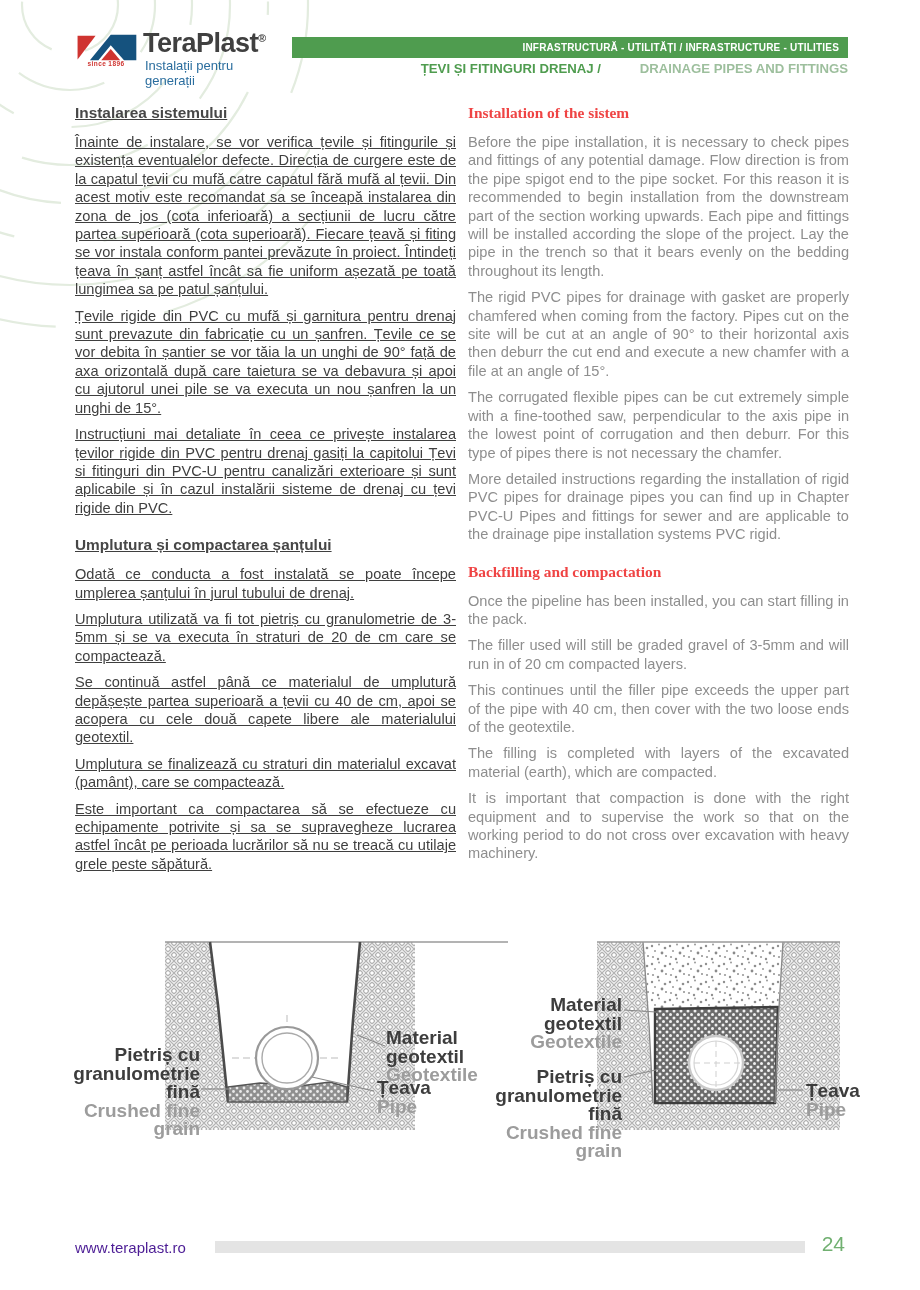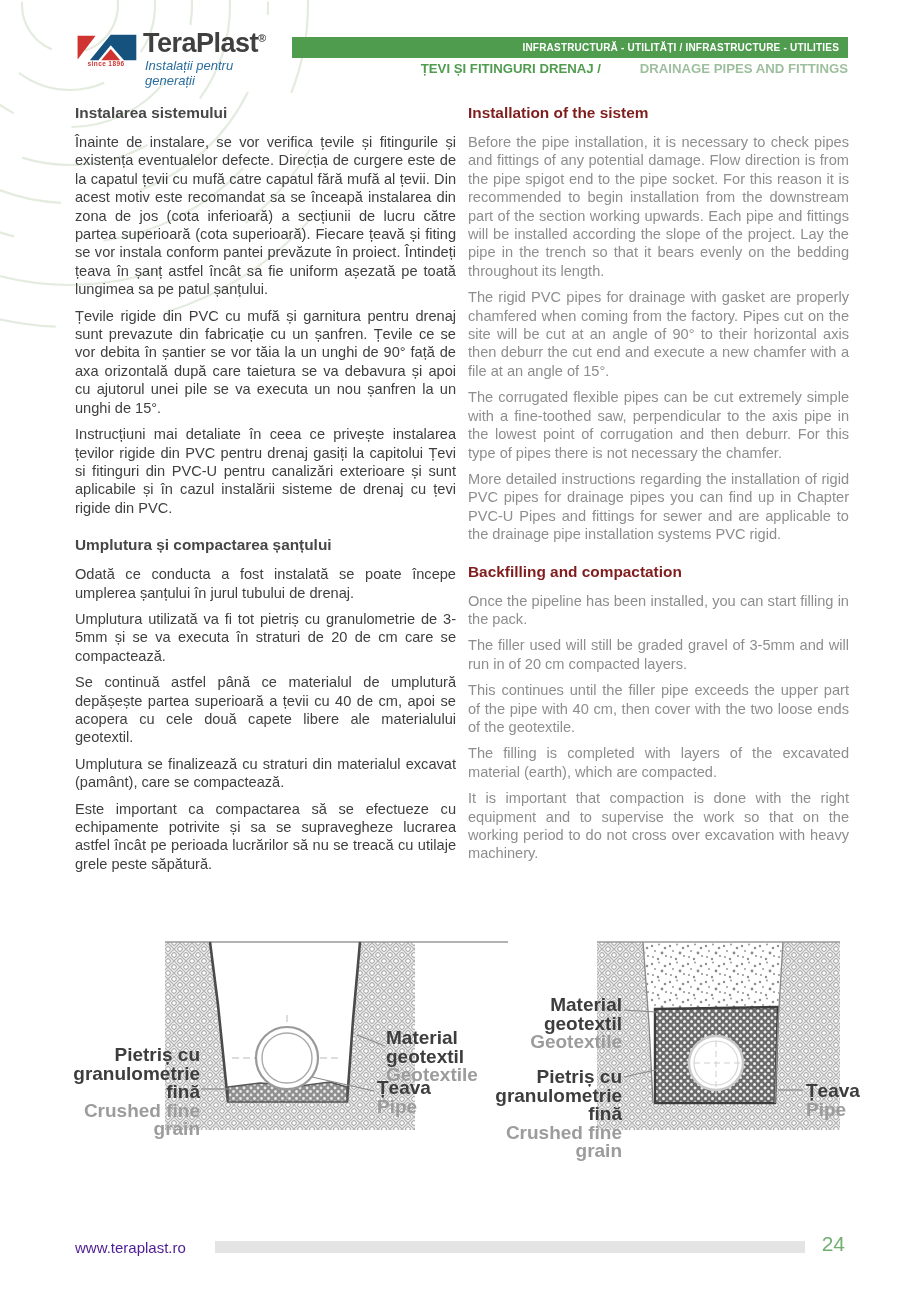--- a/index.html
+++ b/index.html
@@ -9,40 +9,40 @@
   
   .arcs{position:absolute;left:0;top:0;pointer-events:none;}
 
   
   .logo{position:absolute;left:75px;top:30px;width:170px;height:56px;}
   .logo-mark{position:absolute;left:0;top:1px;width:62px;height:36px;}
   .logo-since{position:absolute;left:0;top:30px;width:62px;text-align:center;
               font-size:6.5px;font-weight:bold;color:#cf3430;letter-spacing:.4px;}
   .brand{position:absolute;left:68px;top:-2px;font-size:27px;font-weight:bold;color:#404040;letter-spacing:-.5px;}
   .brand sup{font-size:11px;}
-  .tagline{position:absolute;left:70px;top:28px;font-size:13px;color:#2a6d9e;font-style:italic;}
+  .tagline{position:absolute;left:70px;top:28px;font-size:13px;color:#2a6d9e;}
 
   
   .banner{position:absolute;left:292px;top:37px;width:556px;height:21px;background:#4f9c4f;
           color:#ffffff;font-weight:bold;font-size:10px;line-height:21px;text-align:right;
           padding-right:9px;box-sizing:border-box;letter-spacing:.2px;}
   .subtitle{position:absolute;top:61px;right:72px;font-size:13.2px;font-weight:bold;white-space:nowrap;}
   .subtitle .ro-part{color:#4f9c4f;}
   .subtitle .en-part{color:#9dbf9d;margin-left:35px;}
 
   
   .col{position:absolute;top:103px;width:381px;}
-  .col-ro{left:75px;}
+  .col-ro{left:75px;text-decoration:underline;}
   .col-en{left:468px;}
   .col h2{font-size:15.4px;line-height:19px;margin:0 0 11px 0;}
   .col p{font-size:14.6px;line-height:18.4px;margin:0 0 8px 0;text-align:justify;}
   .col-ro{color:#3f3f3f;}
   .col-ro h2{color:#474747;}
   .col-en{color:#8e8e8e;}
-  .col-en h2{color:#7f1d1d;}
+  .col-en h2{color:#ef4444;font-family:Liberation Serif, serif;}
   .sec2{margin-top:18px;}
 
   
   .dsvg{position:absolute;}
   .dlabel{position:absolute;font-size:19px;font-weight:bold;color:#3d3d3d;line-height:18.5px;}
   .dlabel .sub{color:#9c9c9c;}
   .ralign{text-align:right;}
 
   
   .footer-url{position:absolute;left:75px;top:1239px;font-size:15px;color:#4c1d95;text-decoration:none;}

